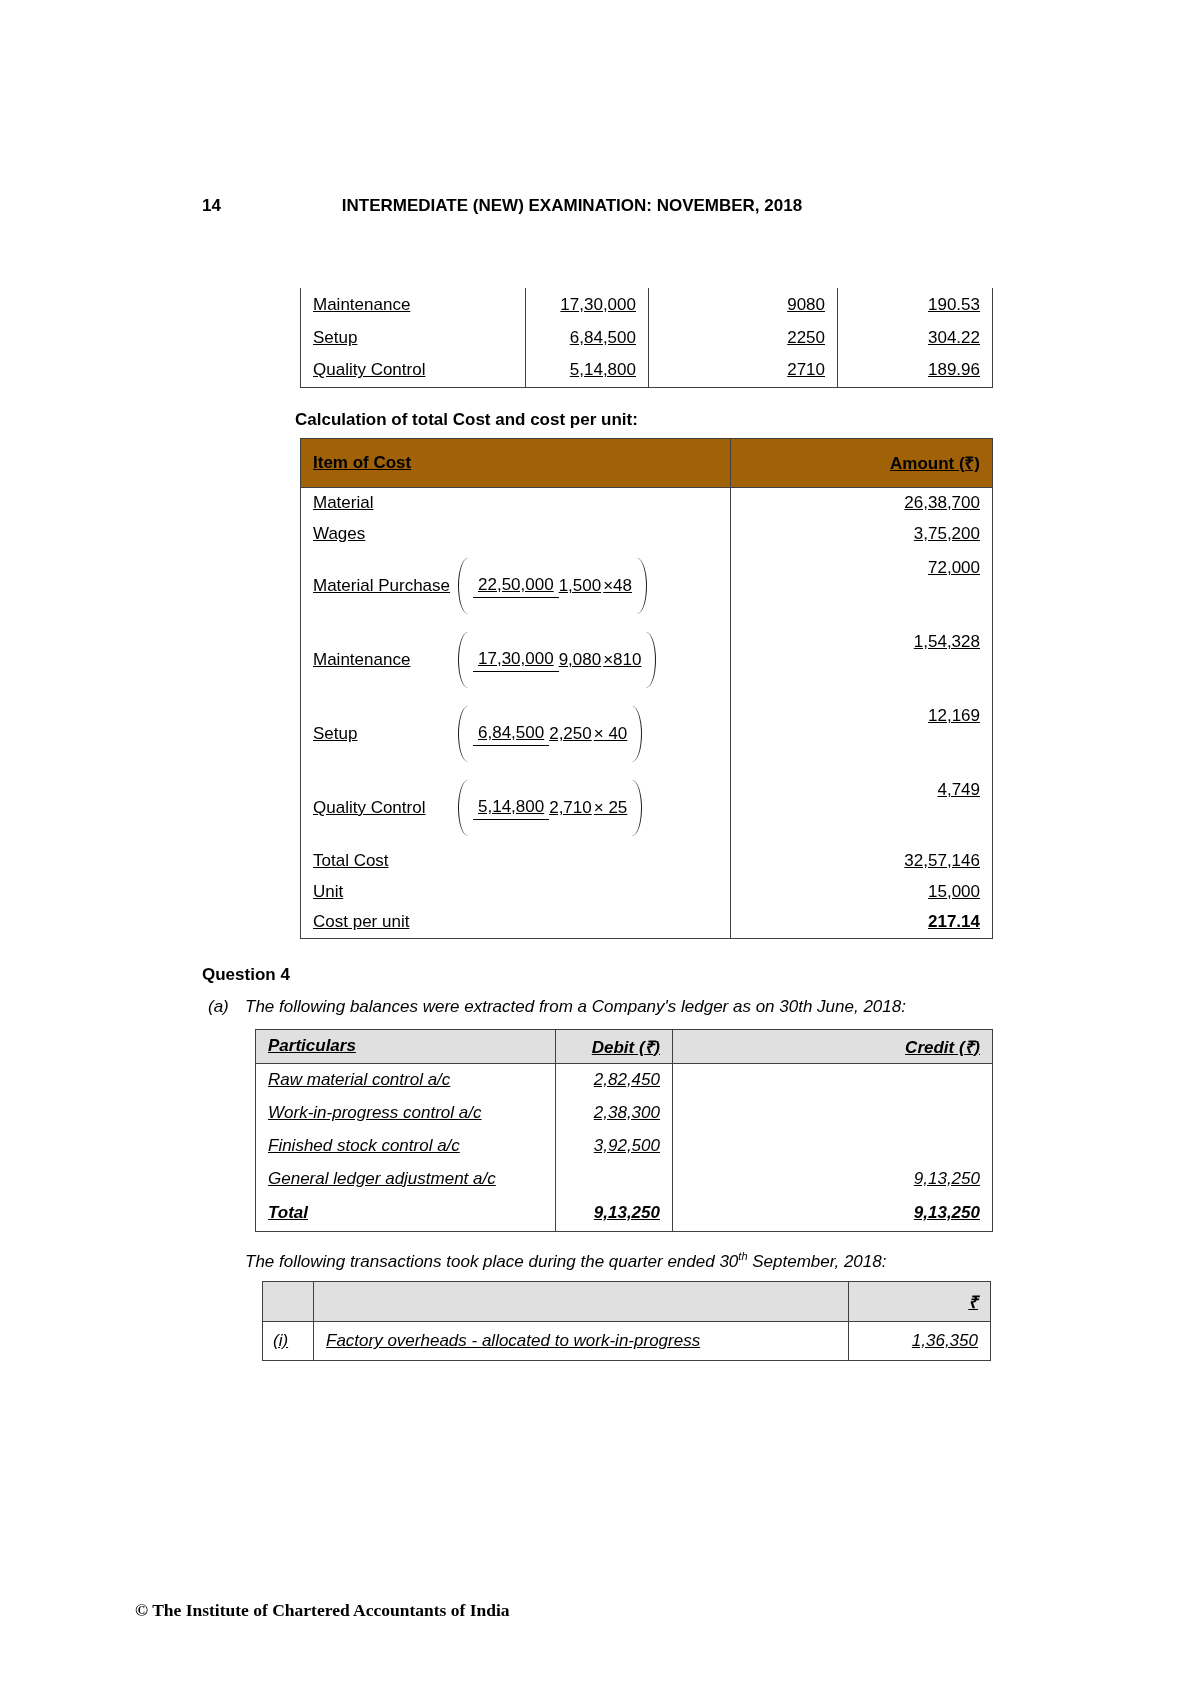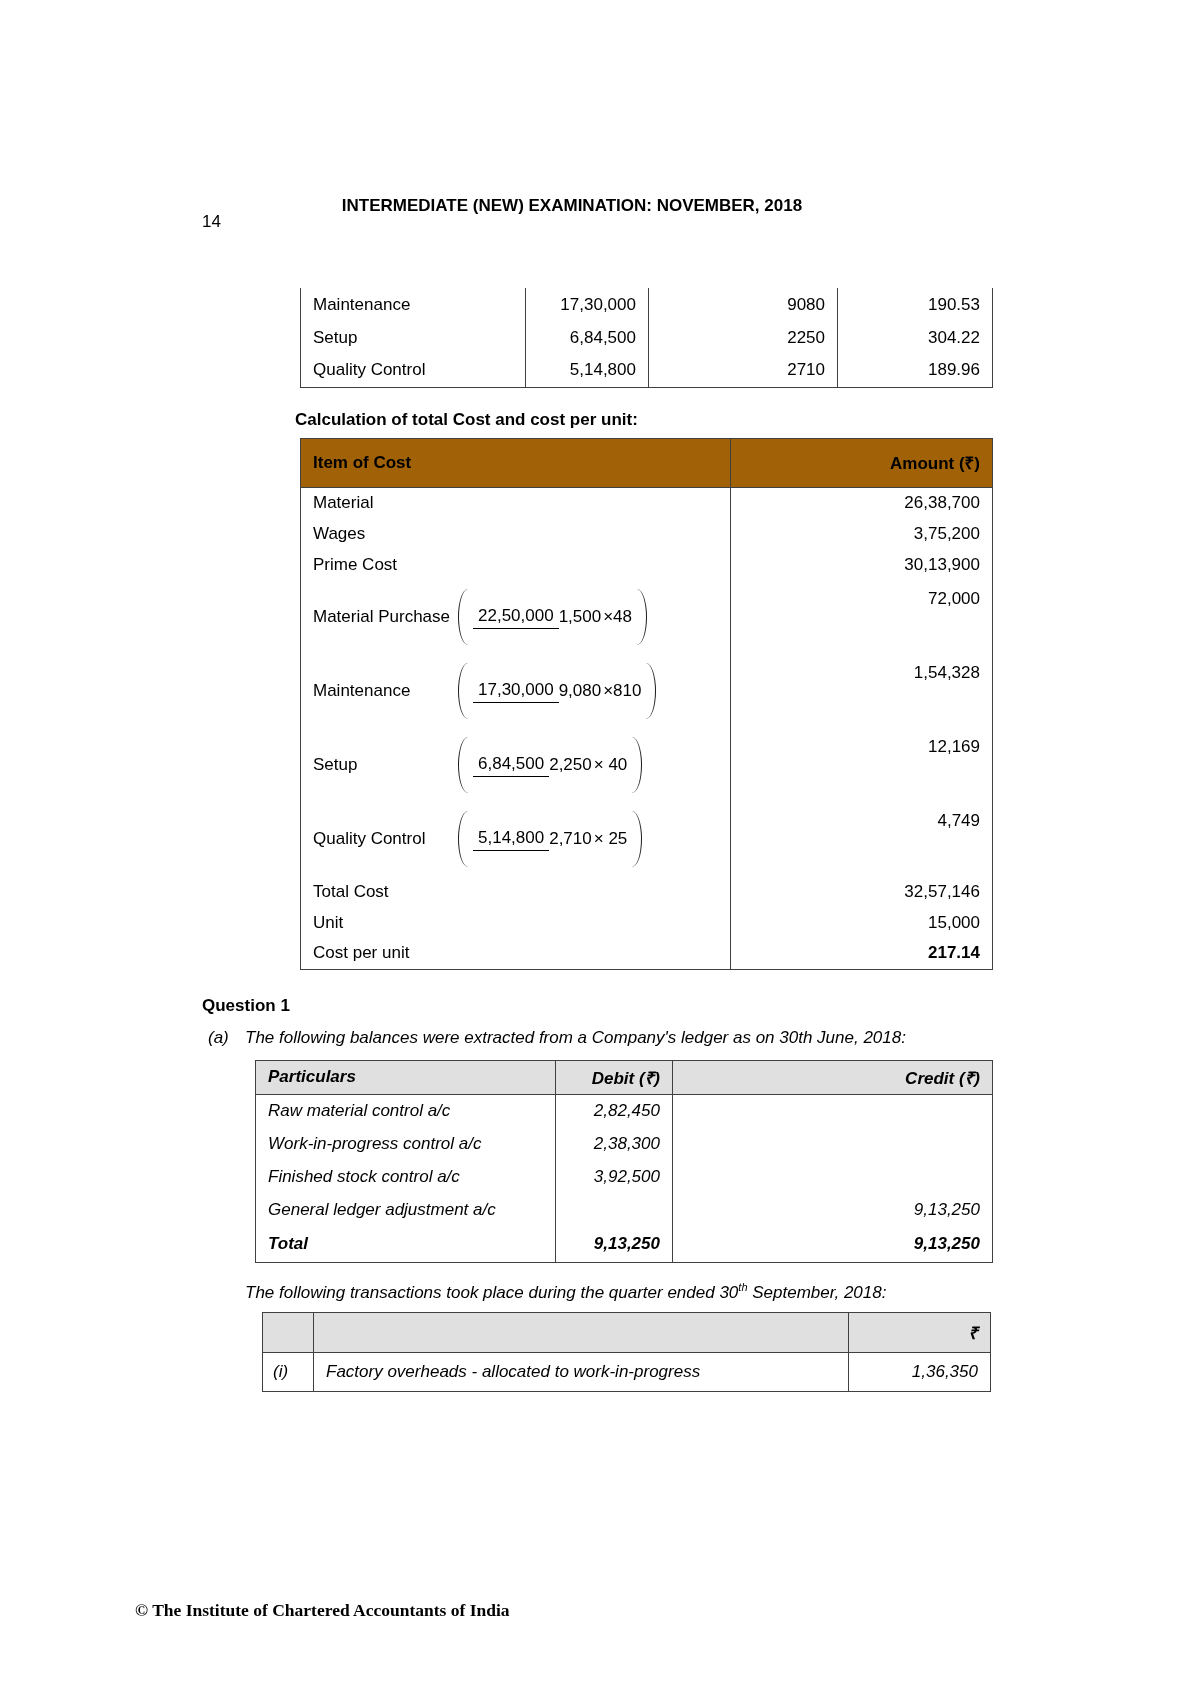--- a/index.html
+++ b/index.html
@@ -6,25 +6,25 @@
   html, body { margin:0; padding:0; background:#ffffff; }
   .page {
     position:relative; width:1191px; height:1684px; background:#fff;
     color:#000; font-family:"Liberation Sans", sans-serif; font-size:17px;
     overflow:hidden;
   }
   .content { position:absolute; left:202px; top:0; width:790px; }
 
   
   .header { margin-top:196px; position:relative; height:22px; width:740px; }
-  .pagenum { position:absolute; left:0; top:16px; font-weight:normal; }
+  .pagenum { position:absolute; left:0; top:0; font-weight:bold; }
   .doc-title { display:block; text-align:center; font-weight:bold; }
 
   
-  table { border-collapse:collapse; table-layout:fixed; }
+  table { border-collapse:collapse; table-layout:fixed;text-decoration:underline; }
   td { padding:0; vertical-align:middle; overflow:hidden; }
   .cell-label { padding-left:12px; text-align:left; }
   .cell-num { padding-right:12px; text-align:right; }
 
   
   .t-activity {
     margin:70px 0 0 98px; width:692px;
     border-left:1.2px solid #404040; border-right:1.2px solid #404040;
     border-bottom:1.2px solid #404040;
   }
@@ -147,24 +147,20 @@
         </tr>
 
         <tr class="row-s">
           <td class="c-item">Material</td>
           <td class="c-amt">26,38,700</td>
         </tr>
         <tr class="row-s">
           <td class="c-item">Wages</td>
           <td class="c-amt">3,75,200</td>
         </tr>
-        <tr class="row-s">
-          <td class="c-item">Prime Cost</td>
-          <td class="c-amt">30,13,900</td>
-        </tr>
 
         <tr class="row-f">
           <td class="c-item">
             <div class="fline">
               <span class="ilabel">Material Purchase</span>
               <span class="fgroup">
                 <span class="paren paren-l"></span>
                 <span class="frac">
                   <span class="fnum">22,50,000</span>
                   <span class="fden">1,500</span>
@@ -239,21 +235,21 @@
           <td class="c-item">Unit</td>
           <td class="c-amt">15,000</td>
         </tr>
         <tr class="row-s">
           <td class="c-item">Cost per unit</td>
           <td class="c-amt bold">217.14</td>
         </tr>
       </tbody>
     </table>
 
-    <div class="q-title">Question 1</div>
+    <div class="q-title">Question 4</div>
 
     <div class="q-part">
       <span class="q-part-label">(a)</span>
       <span>The following balances were extracted from a Company's ledger as on 30th June, 2018:</span>
     </div>
 
     <table class="t-ledger">
       <colgroup>
           <col style="width:300px">
           <col style="width:117px">

